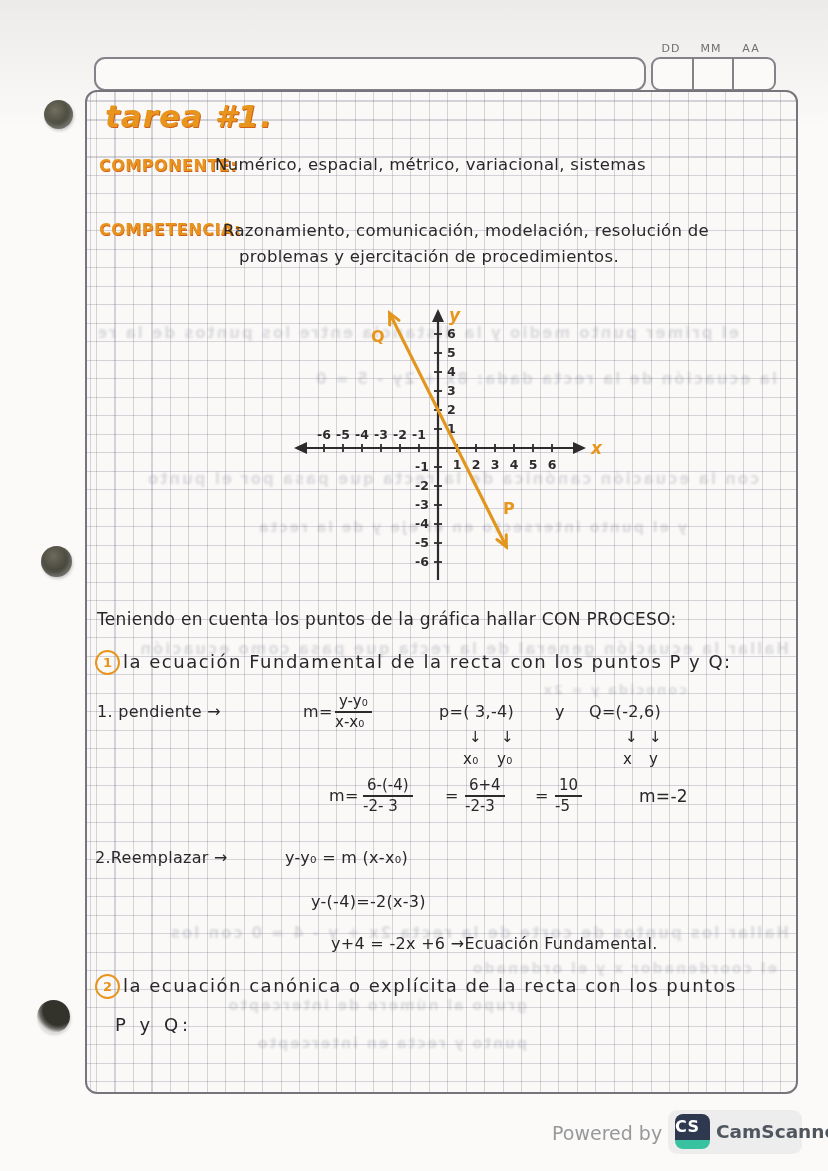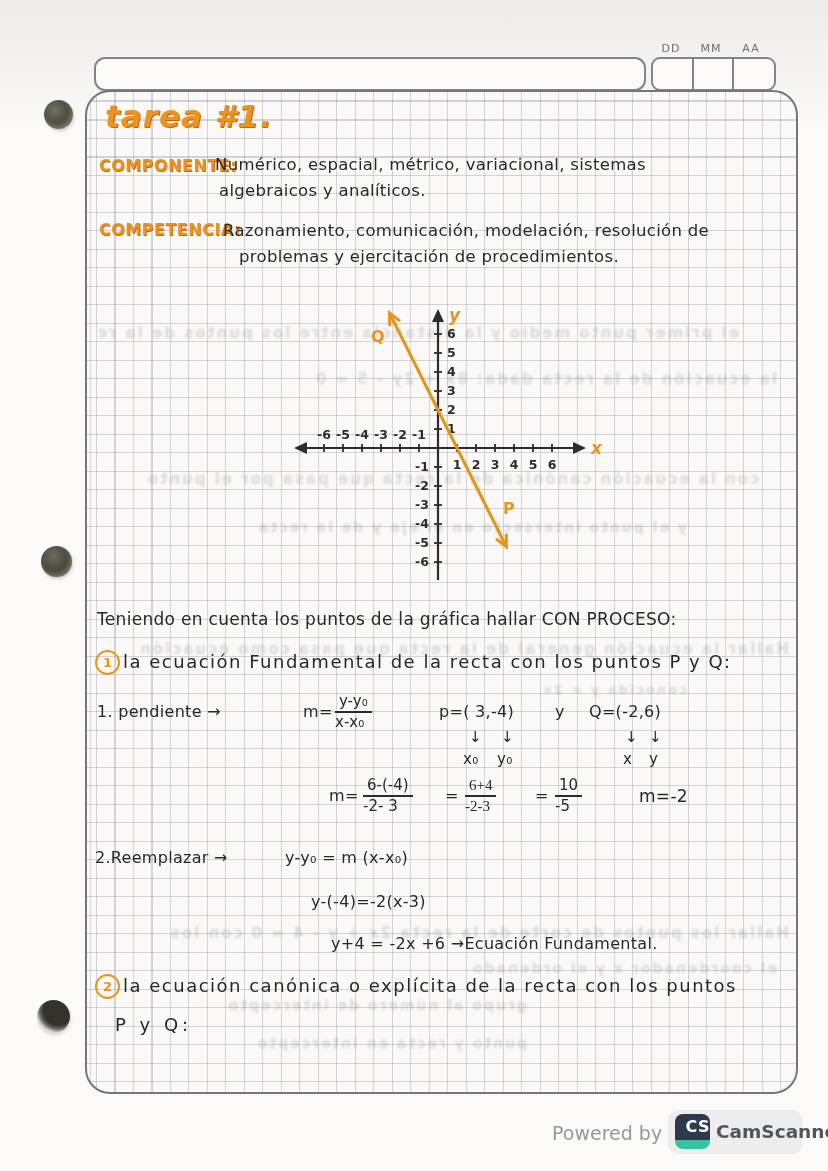--- a/index.html
+++ b/index.html
@@ -5,21 +5,21 @@
   html,body{margin:0;padding:0;}
   body{
     width:828px;height:1171px;position:relative;overflow:hidden;
     background:linear-gradient(180deg,#edebea 0px,#f5f3f2 70px,#fbfaf9 130px,#fbfaf9 100%);
     font-family:"DejaVu Sans",sans-serif;color:#2e2b2d;
   }
   .abs{position:absolute;}
   
   .page{
     position:absolute;left:85px;top:90px;width:709px;height:1000px;
-    border:2.5px solid #76757b;border-radius:25px;
+    border:2.5px solid #76757b;border-radius:12px;
     background-color:#faf9f7;
     background-image:
       repeating-linear-gradient(to right, rgba(120,120,142,.30) 0 1px, transparent 1px 18.5px),
       repeating-linear-gradient(to bottom, rgba(120,120,142,.30) 0 1px, transparent 1px 18.5px);
     background-position:9px 9px;
   }
   .hole{position:absolute;border-radius:50%;}
   #hole1{left:44px;top:100px;width:29px;height:29px;
     background:radial-gradient(circle at 38% 35%, #72705f, #4a493e 55%, #34332b 85%);
     box-shadow:inset -2px -3px 4px rgba(255,255,255,.30), 1px 2px 3px rgba(0,0,0,.18);}
@@ -43,21 +43,21 @@
   .frac{display:inline-flex;flex-direction:column;font-size:15px;color:#29272a;line-height:1.25;}
   .frac .num{border-bottom:2px solid #2e2b2d;padding:0 4px;}
   .ghost-layer div{position:absolute;transform:scaleX(-1);filter:blur(1.2px);opacity:.20;color:#5f5f78;
     font-weight:bold;white-space:nowrap;overflow:hidden;letter-spacing:2px;}
   svg text{font-family:"DejaVu Sans",sans-serif;font-weight:bold;}
   
   .powered{color:#97989a;font-size:19px;}
   .cam-badge{left:668px;top:1110px;width:134px;height:44px;background:#ededee;border-radius:9px;}
   .cs-logo{position:absolute;left:7px;top:4px;width:35px;height:35px;border-radius:8px;
     background:linear-gradient(180deg,#2e3950 0%,#2e3950 74%,#38c2a0 74%,#38c2a0 100%);
-    display:flex;align-items:flex-start;justify-content:flex-end;}
+    display:flex;align-items:flex-start;justify-content:flex-start;}
   .cs-logo span{color:#fff;font-weight:bold;font-size:16px;margin-top:3px;letter-spacing:.5px;}
   .cam-brand{position:absolute;left:48px;top:11px;font-size:18.5px;font-weight:bold;color:#50565e;}
 </style>
 </head>
 <body>
 
 <div class="hole" id="hole1"></div>
 <div class="hole" id="hole2"></div>
 <div class="hole" id="hole3"></div>
 
@@ -82,21 +82,20 @@
       <div style="left: 12px; top: 832px; width: 690px; font-size: 15px;">Hallar los puntos de corte de la recta  2x + y - 4 = 0  con los</div>
       <div style="left: 360px; top: 868px; width: 330px; font-size: 14px;">el coordenador  x  y  el  ordenado</div>
       <div style="left: 40px; top: 905px; width: 400px; font-size: 14px;">grupo al número de intercepto</div>
       <div style="left: 60px; top: 943px; width: 380px; font-size: 14px;">punto y recta en intercepto</div>
     </div>
 
   <div class="abs title" style="left:18px;top:6px;">tarea #1.</div>
 
   <div class="abs orange" style="left:12px;top:64px;font-size:16px;">COMPONENTE:</div>
   <div class="abs hw" style="left:128px;top:63px;font-size:16.5px;">Numérico, espacial, métrico, variacional, sistemas</div>
-  <div class="abs hw" style="left:132px;top:89px;font-size:16.5px;">algebraicos y analíticos.</div>
 
   <div class="abs orange" style="left:12px;top:128px;font-size:16px;">COMPETENCIA:</div>
   <div class="abs hw" style="left:136px;top:129px;font-size:16.5px;">Razonamiento, comunicación, modelación, resolución de</div>
   <div class="abs hw" style="left:152px;top:155px;font-size:16.5px;">problemas y ejercitación de procedimientos.</div>
 
 
   <div class="abs" style="left:196px;top:206px;width:340px;height:300px;">
     <svg id="graph-svg" width="340" height="300">
         <line x1="14" y1="150" x2="300" y2="150" stroke="#2e2b2d" stroke-width="2.2"></line>
         <line x1="155" y1="14" x2="155" y2="282" stroke="#2e2b2d" stroke-width="2.2"></line>
@@ -183,21 +182,21 @@
   <div class="abs hw" style="left:562px;top:636px;font-size:15px;">↓</div>
   <div class="abs hw" style="left:536px;top:658px;font-size:15px;">x</div>
   <div class="abs hw" style="left:562px;top:658px;font-size:15px;">y</div>
 
   <div class="abs hw" style="left:242px;top:694px;font-size:16px;">m=</div>
   <div class="abs frac" style="left:276px;top:684px;">
     <span class="num">6-(-4)</span>
     <span>-2- 3</span>
   </div>
   <div class="abs hw" style="left:358px;top:694px;font-size:16px;">=</div>
-  <div class="abs frac" style="left:378px;top:684px;font-family:Liberation Serif, serif;">
+  <div class="abs frac" style="left:378px;top:684px;">
     <span class="num">6+4</span>
     <span>-2-3</span>
   </div>
   <div class="abs hw" style="left:448px;top:694px;font-size:16px;">=</div>
   <div class="abs frac" style="left:468px;top:684px;">
     <span class="num">10</span>
     <span>-5</span>
   </div>
   <div class="abs hw" style="left:552px;top:694px;font-size:17px;">m=-2</div>
 

